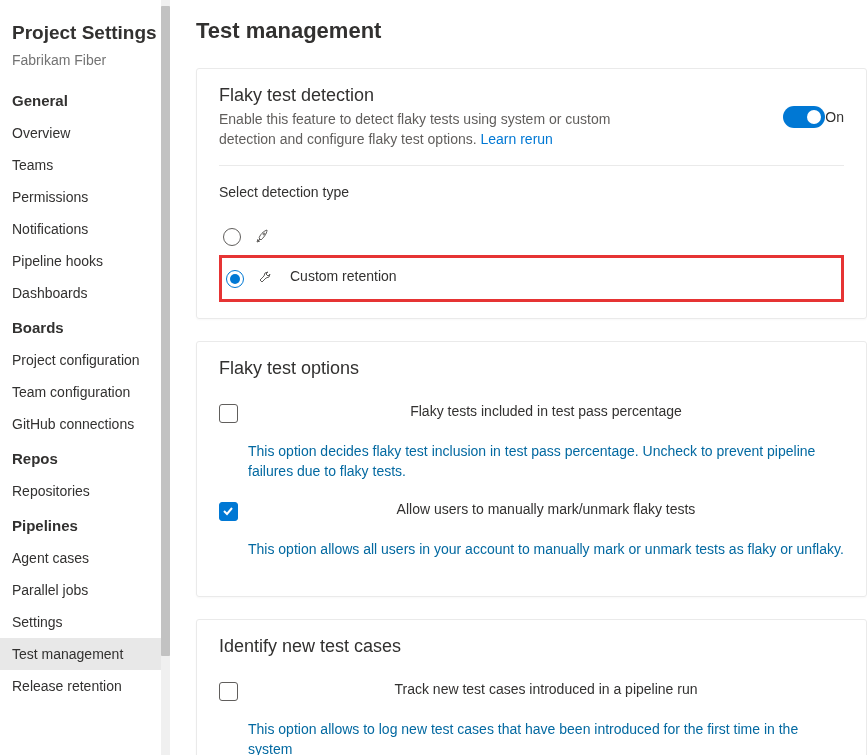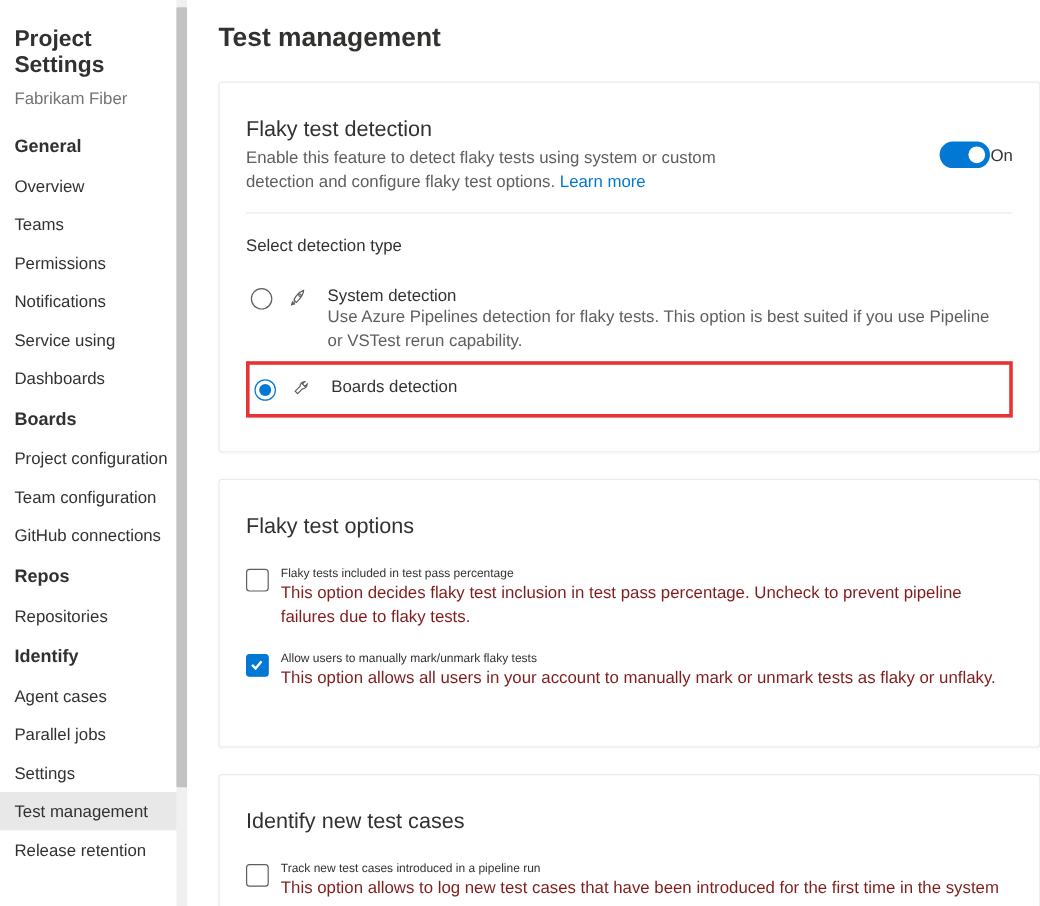--- a/index.html
+++ b/index.html
@@ -7,21 +7,21 @@
   font-family: "Segoe UI", -apple-system, BlinkMacSystemFont, sans-serif;
   font-size: 14px;
   color: #323130;
   background: #fff;
   width: 867px;
   height: 755px;
   overflow: hidden;
   display: flex;
 }
 .sidebar {
-  width: 156px;
+  width: 170px;
   background: #fff;
   padding: 16px 0 0 0;
   overflow-y: auto;
   flex-shrink: 0;
   position: relative;
 }
 .sidebar-title {
   font-size: 19px;
   font-weight: 600;
   padding: 6px 12px 8px 12px;
@@ -65,21 +65,21 @@
   overflow-y: hidden;
 }
 .page-title {
   font-size: 22px;
   font-weight: 600;
   margin-bottom: 24px;
 }
 .card {
   border: 1px solid #eaeaea;
   border-radius: 3px;
-  padding: 28px 22px;
+  padding: 16px 22px;
   margin-bottom: 22px;
   margin-right: 0;
   box-shadow: 0 1px 2px rgba(0,0,0,0.03);
 }
 .card-header-row {
   display: flex;
   align-items: center;
   justify-content: space-between;
 }
 .card-title {
@@ -187,93 +187,89 @@
 .checkbox.checked {
   background: #0078d4;
   border-color: #0078d4;
 }
 .checkbox.checked svg {
   position: absolute;
   top: 1px;
   left: 1px;
 }
 .check-text { flex: 1; }
-.check-title { font-size: 10px; color: #323130; }
-.check-desc { font-size: 14px; color: #7f1d1d; line-height: 1.4; }
+.check-title { font-size: 14px; color: #323130; text-align: center; }
+.check-desc { font-size: 14px; color: #0369a1; line-height: 1.4; margin-top: 23px; }
 </style>
 </head>
 <body>
 
 <div class="sidebar">
   <div class="scroll-track">
     <div class="scroll-thumb"></div>
   </div>
   <div class="sidebar-title">Project Settings</div>
   <div class="sidebar-subtitle">Fabrikam Fiber</div>
   <div id="sidebar-groups">
       <div class="sidebar-group">General</div>
       <div class="sidebar-item">Overview</div>
       <div class="sidebar-item">Teams</div>
       <div class="sidebar-item">Permissions</div>
       <div class="sidebar-item">Notifications</div>
-      <div class="sidebar-item">Service using</div>
+      <div class="sidebar-item">Pipeline hooks</div>
       <div class="sidebar-item">Dashboards</div>
       <div class="sidebar-group">Boards</div>
       <div class="sidebar-item">Project configuration</div>
       <div class="sidebar-item">Team configuration</div>
       <div class="sidebar-item">GitHub connections</div>
       <div class="sidebar-group">Repos</div>
       <div class="sidebar-item">Repositories</div>
-      <div class="sidebar-group">Identify</div>
+      <div class="sidebar-group">Pipelines</div>
       <div class="sidebar-item">Agent cases</div>
       <div class="sidebar-item">Parallel jobs</div>
       <div class="sidebar-item">Settings</div>
       <div class="sidebar-item active">Test management</div>
       <div class="sidebar-item">Release retention</div>
     </div>
 </div>
 
 <div class="main">
   <div class="page-title">Test management</div>
 
   <div class="card">
     <div class="card-header-row">
       <div>
         <div class="card-title">Flaky test detection</div>
         <div class="card-desc">
-          <span>Enable this feature to detect flaky tests using system or custom detection and configure flaky test options. </span><span class="link">Learn more</span>
+          <span>Enable this feature to detect flaky tests using system or custom detection and configure flaky test options. </span><span class="link">Learn rerun</span>
         </div>
       </div>
       <div class="toggle-wrap">
         <div class="toggle">
           <div class="toggle-knob"></div>
         </div>
         <span>On</span>
       </div>
     </div>
     <hr class="divider">
     <div class="section-label">Select detection type</div>
     <div id="detection-options">
         <div class="radio-row">
           <div class="radio"></div>
           <div class="radio-icon"><svg width="16" height="16" viewBox="0 0 16 16" fill="none" stroke="#605e5c" stroke-width="1">
               <path d="M3 13 L5 11 M4 10 C4 10 6 4 12 2 C12 6 8 10 6 12 Z M9 5 A1 1 0 1 0 9 7 A1 1 0 1 0 9 5 M3 11 L2 14 L5 13"></path>
             </svg></div>
-          <div class="radio-text">
-            <div class="radio-title">System detection</div>
-            <div class="radio-desc">Use Azure Pipelines detection for flaky tests. This option is best suited if you use Pipeline or VSTest rerun capability.</div>
-          </div>
         </div>
         <div class="radio-row highlighted">
           <div class="radio checked"></div>
           <div class="radio-icon"><svg width="16" height="16" viewBox="0 0 16 16" fill="none" stroke="#605e5c" stroke-width="1">
               <path d="M10 2 A4 4 0 0 0 6 6 L2 10 L4 12 L8 8 A4 4 0 0 0 12 4 L10 6 L8 4 Z"></path>
             </svg></div>
           <div class="radio-text">
-            <div class="radio-title">Boards detection</div>
+            <div class="radio-title">Custom retention</div>
           </div>
         </div>
       </div>
   </div>
 
   <div class="card">
     <div class="card-title" style="margin-bottom:24px;">Flaky test options</div>
     <div id="options-items">
         <div class="check-row">
           <div class="checkbox"></div>

